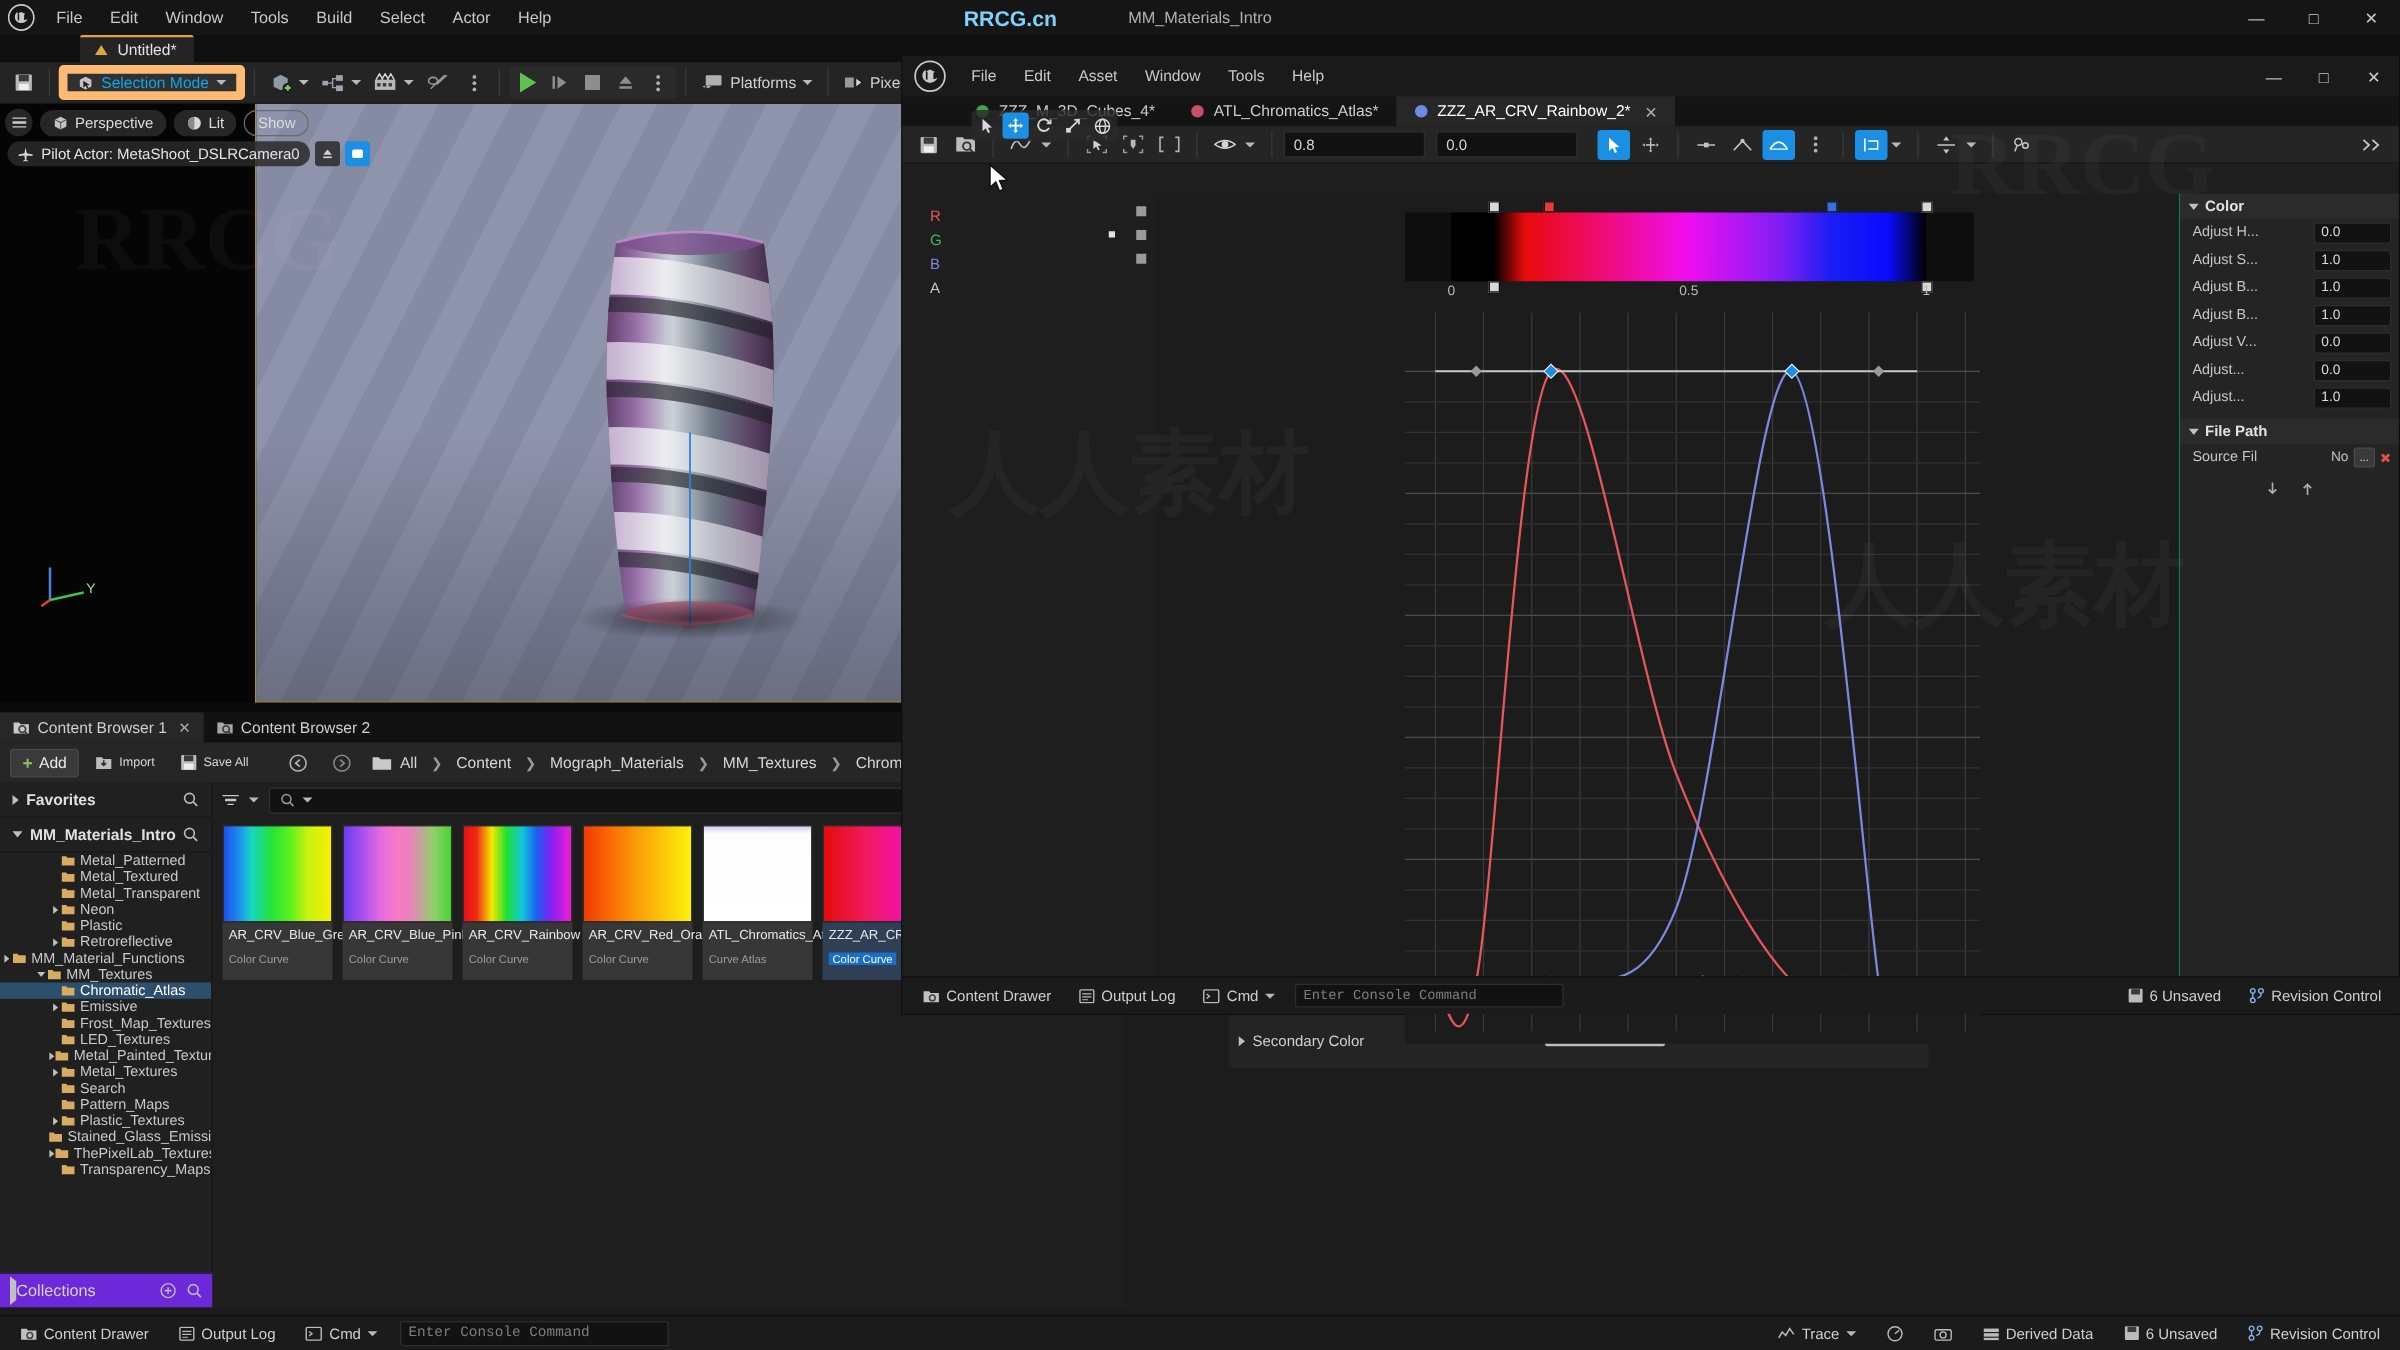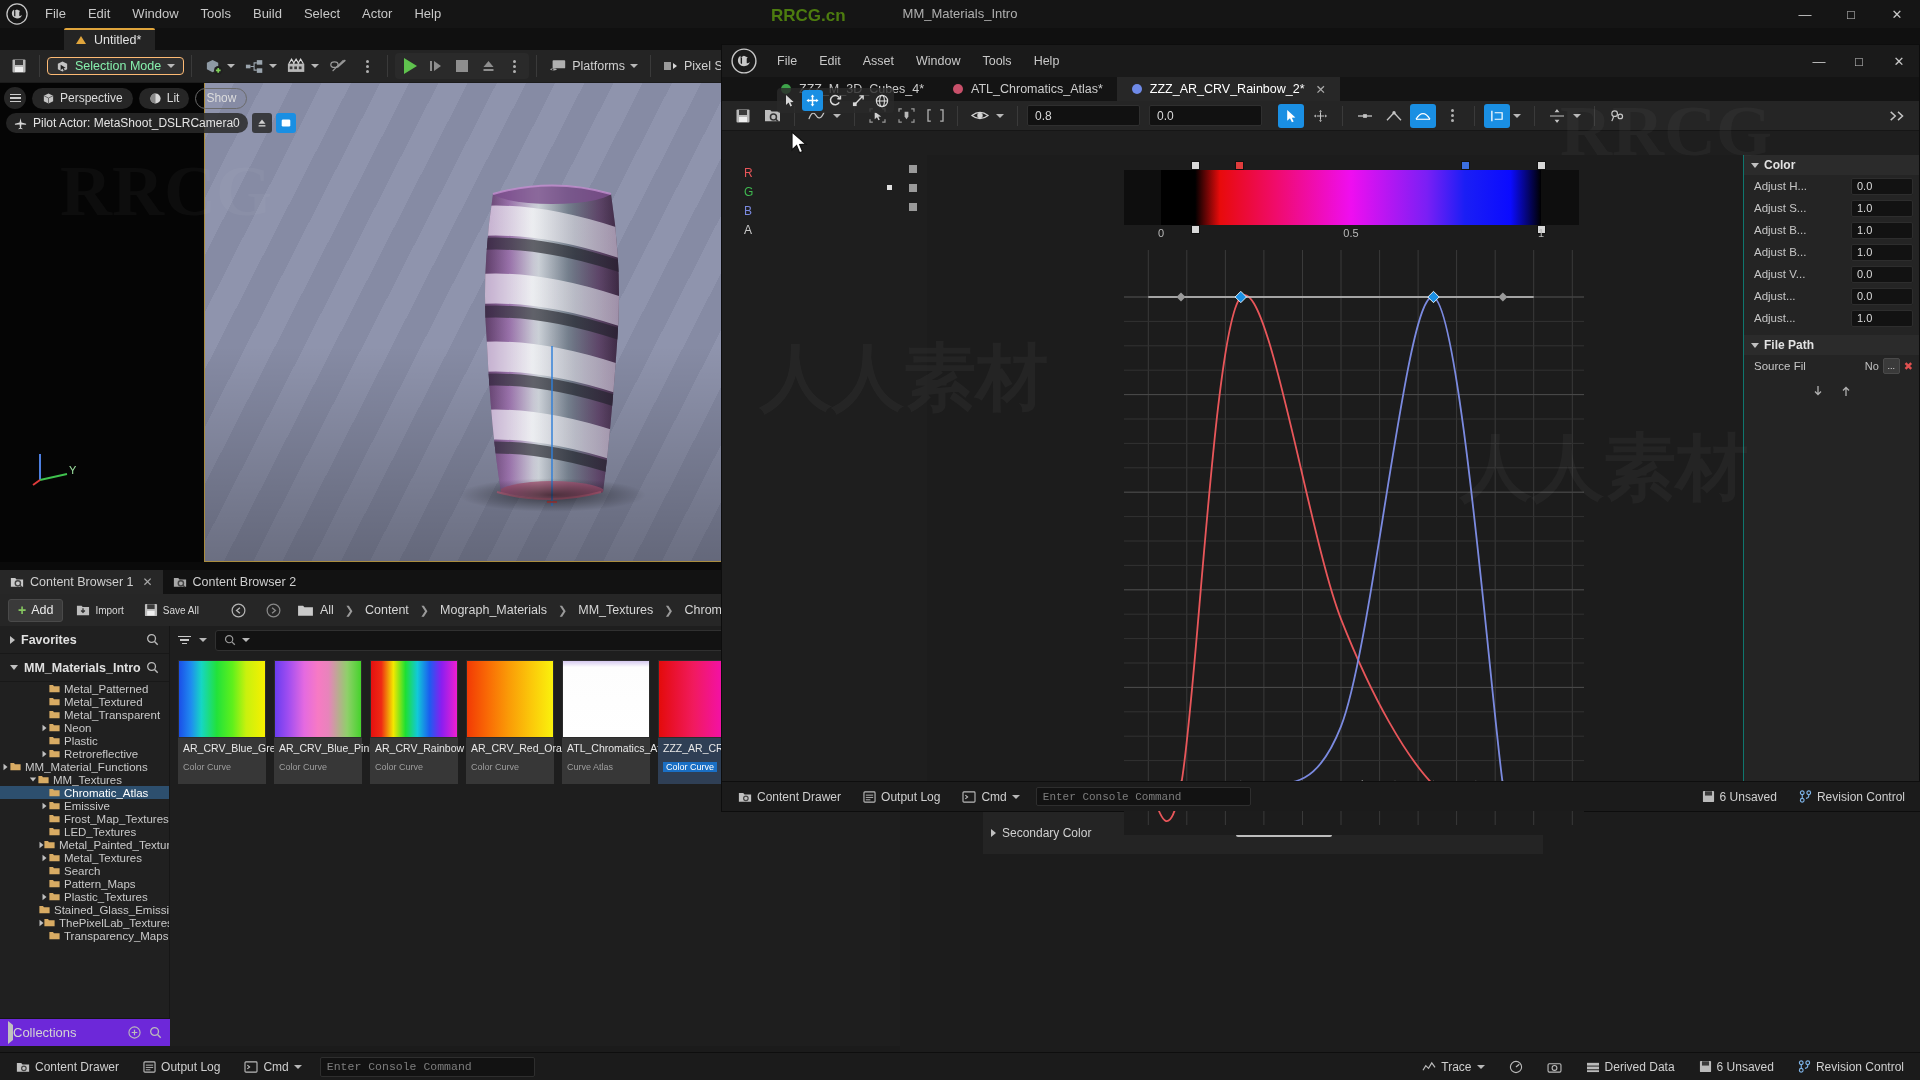--- a/index.html
+++ b/index.html
@@ -29,21 +29,21 @@
   
   #proj-tabrow { position:absolute; left:0; top:28px; width:1920px; height:22px; background:#101010; }
   #proj-tab { position:absolute; left:64px; top:0; height:22px; background:#242424; border-top:2px solid #e0a53c; display:flex; align-items:center; padding:0 14px 0 10px; border-radius:2px 2px 0 0; }
   #proj-tab .ico { width:14px; height:14px; margin-right:6px; }
   #proj-tab span { font-size:12.5px; color:#e2e2e2; }
 
   
   #ue-toolbar { position:absolute; left:0; top:50px; width:1920px; height:32px; background:#242424; display:flex; align-items:center; padding-left:6px; }
   .tb-btn { height:26px; min-width:26px; display:flex; align-items:center; justify-content:center; border-radius:3px; padding:0 5px; color:#d0d0d0; }
   .tb-sep { width:1px; height:22px; background:#3a3a3a; margin:0 7px; }
-  .mode-btn { background:#303030; border:1px solid #fdba74; border-radius:4px; height:18px; display:flex; align-items:center; padding:0 8px; gap:6px; font-size:12.5px; color:#86efac; }
+  .mode-btn { background:#303030; border:7px solid #fdba74; border-radius:4px; height:28px; display:flex; align-items:center; padding:0 8px; gap:6px; font-size:12.5px; color:#0ea5e9; }
   .caret { width:0; height:0; border-left:4px solid transparent; border-right:4px solid transparent; border-top:4px solid #b8b8b8; }
   .play-group { display:flex; align-items:center; background:#2a2a2a; border-radius:4px; padding:0 2px; height:26px; }
   .tri-play { width:0;height:0;border-top:8px solid transparent;border-bottom:8px solid transparent;border-left:13px solid #5fc24e; }
   .dots3 { display:flex; flex-direction:column; gap:2px; align-items:center; }
   .dots3 i { width:3px; height:3px; background:#b0b0b0; border-radius:50%; display:block; }
 
   
   #viewport { position:absolute; left:0; top:83px; width:900px; height:487px; background:#0a0a0a; overflow:hidden; }
   #vp-scene { position:absolute; left:204px; top:0; right:0; bottom:8px;
      background:
@@ -170,21 +170,21 @@
   #ce-statusbar { position:absolute; left:0; bottom:0; width:1199px; height:30px; background:#1b1b1b; border-top:1px solid #0e0e0e; display:flex; align-items:center; padding:0 10px; gap:10px; }
   #ce-cmd { width:215px; height:19px; background:#121212; border:1px solid #2e2e2e; border-radius:2px; padding:0 6px; color:#7d7d7d; font-size:11px; font-family:"Liberation Mono", monospace; display:flex; align-items:center; }
 
   
   #detail-peek { position:absolute; left:983px; top:812px; width:560px; height:42px; background:#242424; display:flex; align-items:center; padding-left:8px; gap:6px; }
   #detail-peek2 { position:absolute; left:1228px; top:792px; width:56px; height:20px; background:#8a8f70; }
   #detail-bar { position:absolute; left:1236px; top:823px; width:96px; height:14px; background:#bdbdbd; border-radius:2px; }
 
   
   .wm { position:absolute; color:rgba(255,255,255,.055); font-weight:bold; pointer-events:none; user-select:none; }
-  #wm-top { left:771px; top:6px; font-size:17px; color:#4d7c0f; }
+  #wm-top { left:771px; top:6px; font-size:17px; color:#7dd3fc; }
   #wm-center { left:690px; top:800px; width:250px; height:80px; display:flex; align-items:center; gap:12px; }
   #wm-center .circ { width:66px;height:66px;border-radius:50%;border:5px solid rgba(255,255,255,.82); display:flex;align-items:center;justify-content:center; color:rgba(255,255,255,.85); font-size:30px; font-weight:bold; }
   #wm-center .txt1 { font-size:36px; font-weight:bold; color:rgba(255,255,255,.88); letter-spacing:1px; }
   #wm-center .txt2 { font-size:15px; color:rgba(255,255,255,.8); letter-spacing:5px; }
   .wm-big { font-size:72px; color:rgba(255,255,255,.035); font-family:"Liberation Serif", serif; }
   .scroll-thumb { position:absolute; background:#4a4a4a; border-radius:3px; }
 </style>
 </head>
 <body>
 

